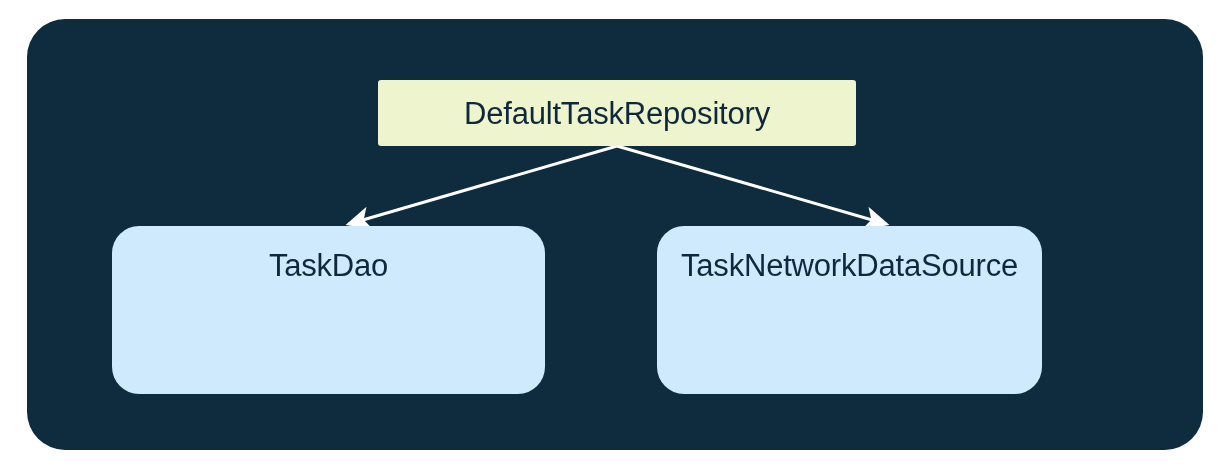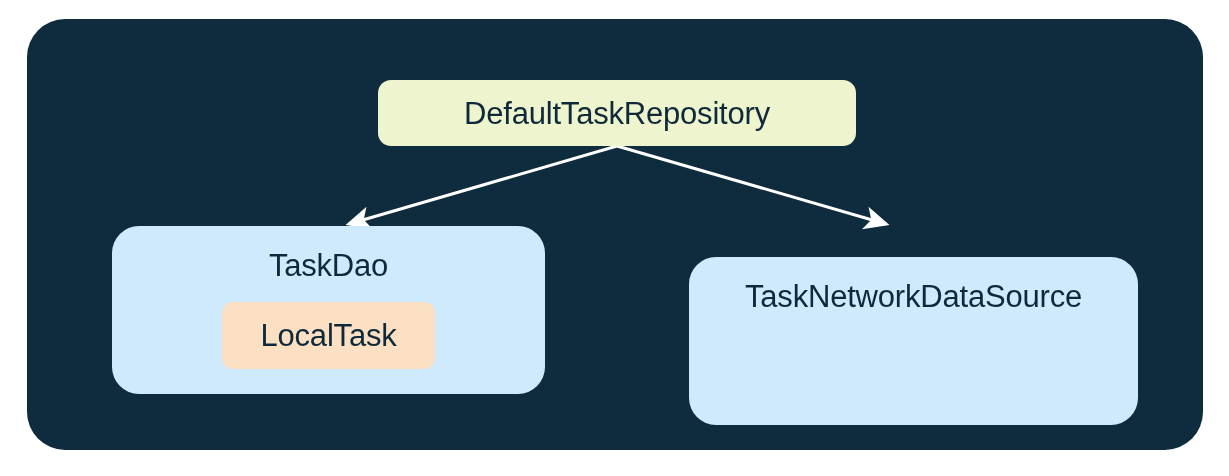--- a/index.html
+++ b/index.html
@@ -51,21 +51,21 @@
     align-items: center;
     color: #10293a;
   }
 
   .node-root {
     left: 378px;
     top: 80px;
     width: 478px;
     height: 66px;
     background: #edf4ce;
-    border-radius: 13px;
+    border-radius: 3px;
     justify-content: center;
   }
   .node-root .node-title {
     font-size: 31px;
     line-height: 1;
     letter-spacing: -0.2px;
   }
 
   .node-child {
     background: #cfeafc;
@@ -73,23 +73,22 @@
     top: 226px;
     height: 168px;
     justify-content: flex-start;
     padding-top: 24px;
   }
   .node-child-left {
     left: 112px;
     width: 433px;
   }
   .node-child-right {
-    left: 689px;
-    width: 449px;
-    margin-top: 31px;
+    left: 657px;
+    width: 385px;
   }
   .node-child .node-title {
     font-size: 31px;
     line-height: 1;
     letter-spacing: -0.2px;
   }
 
   .badge {
     margin-top: 21px;
     height: 67px;
@@ -120,20 +119,19 @@
     <line x1="617" y1="146" x2="349" y2="224" stroke="#ffffff" stroke-width="3" marker-end="url(#arrowhead)"></line>
     <line x1="617" y1="146" x2="886" y2="224" stroke="#ffffff" stroke-width="3" marker-end="url(#arrowhead)"></line>
   </svg>
 
   <div class="node node-root">
     <span class="node-title">DefaultTaskRepository</span>
   </div>
 
   <div class="node node-child node-child-left">
     <span class="node-title">TaskDao</span>
-    <span class="badge">LocalTask</span>
   </div>
 
   <div class="node node-child node-child-right">
     <span class="node-title">TaskNetworkDataSource</span>
   </div>
 
 </div>
 
 </body></html>

